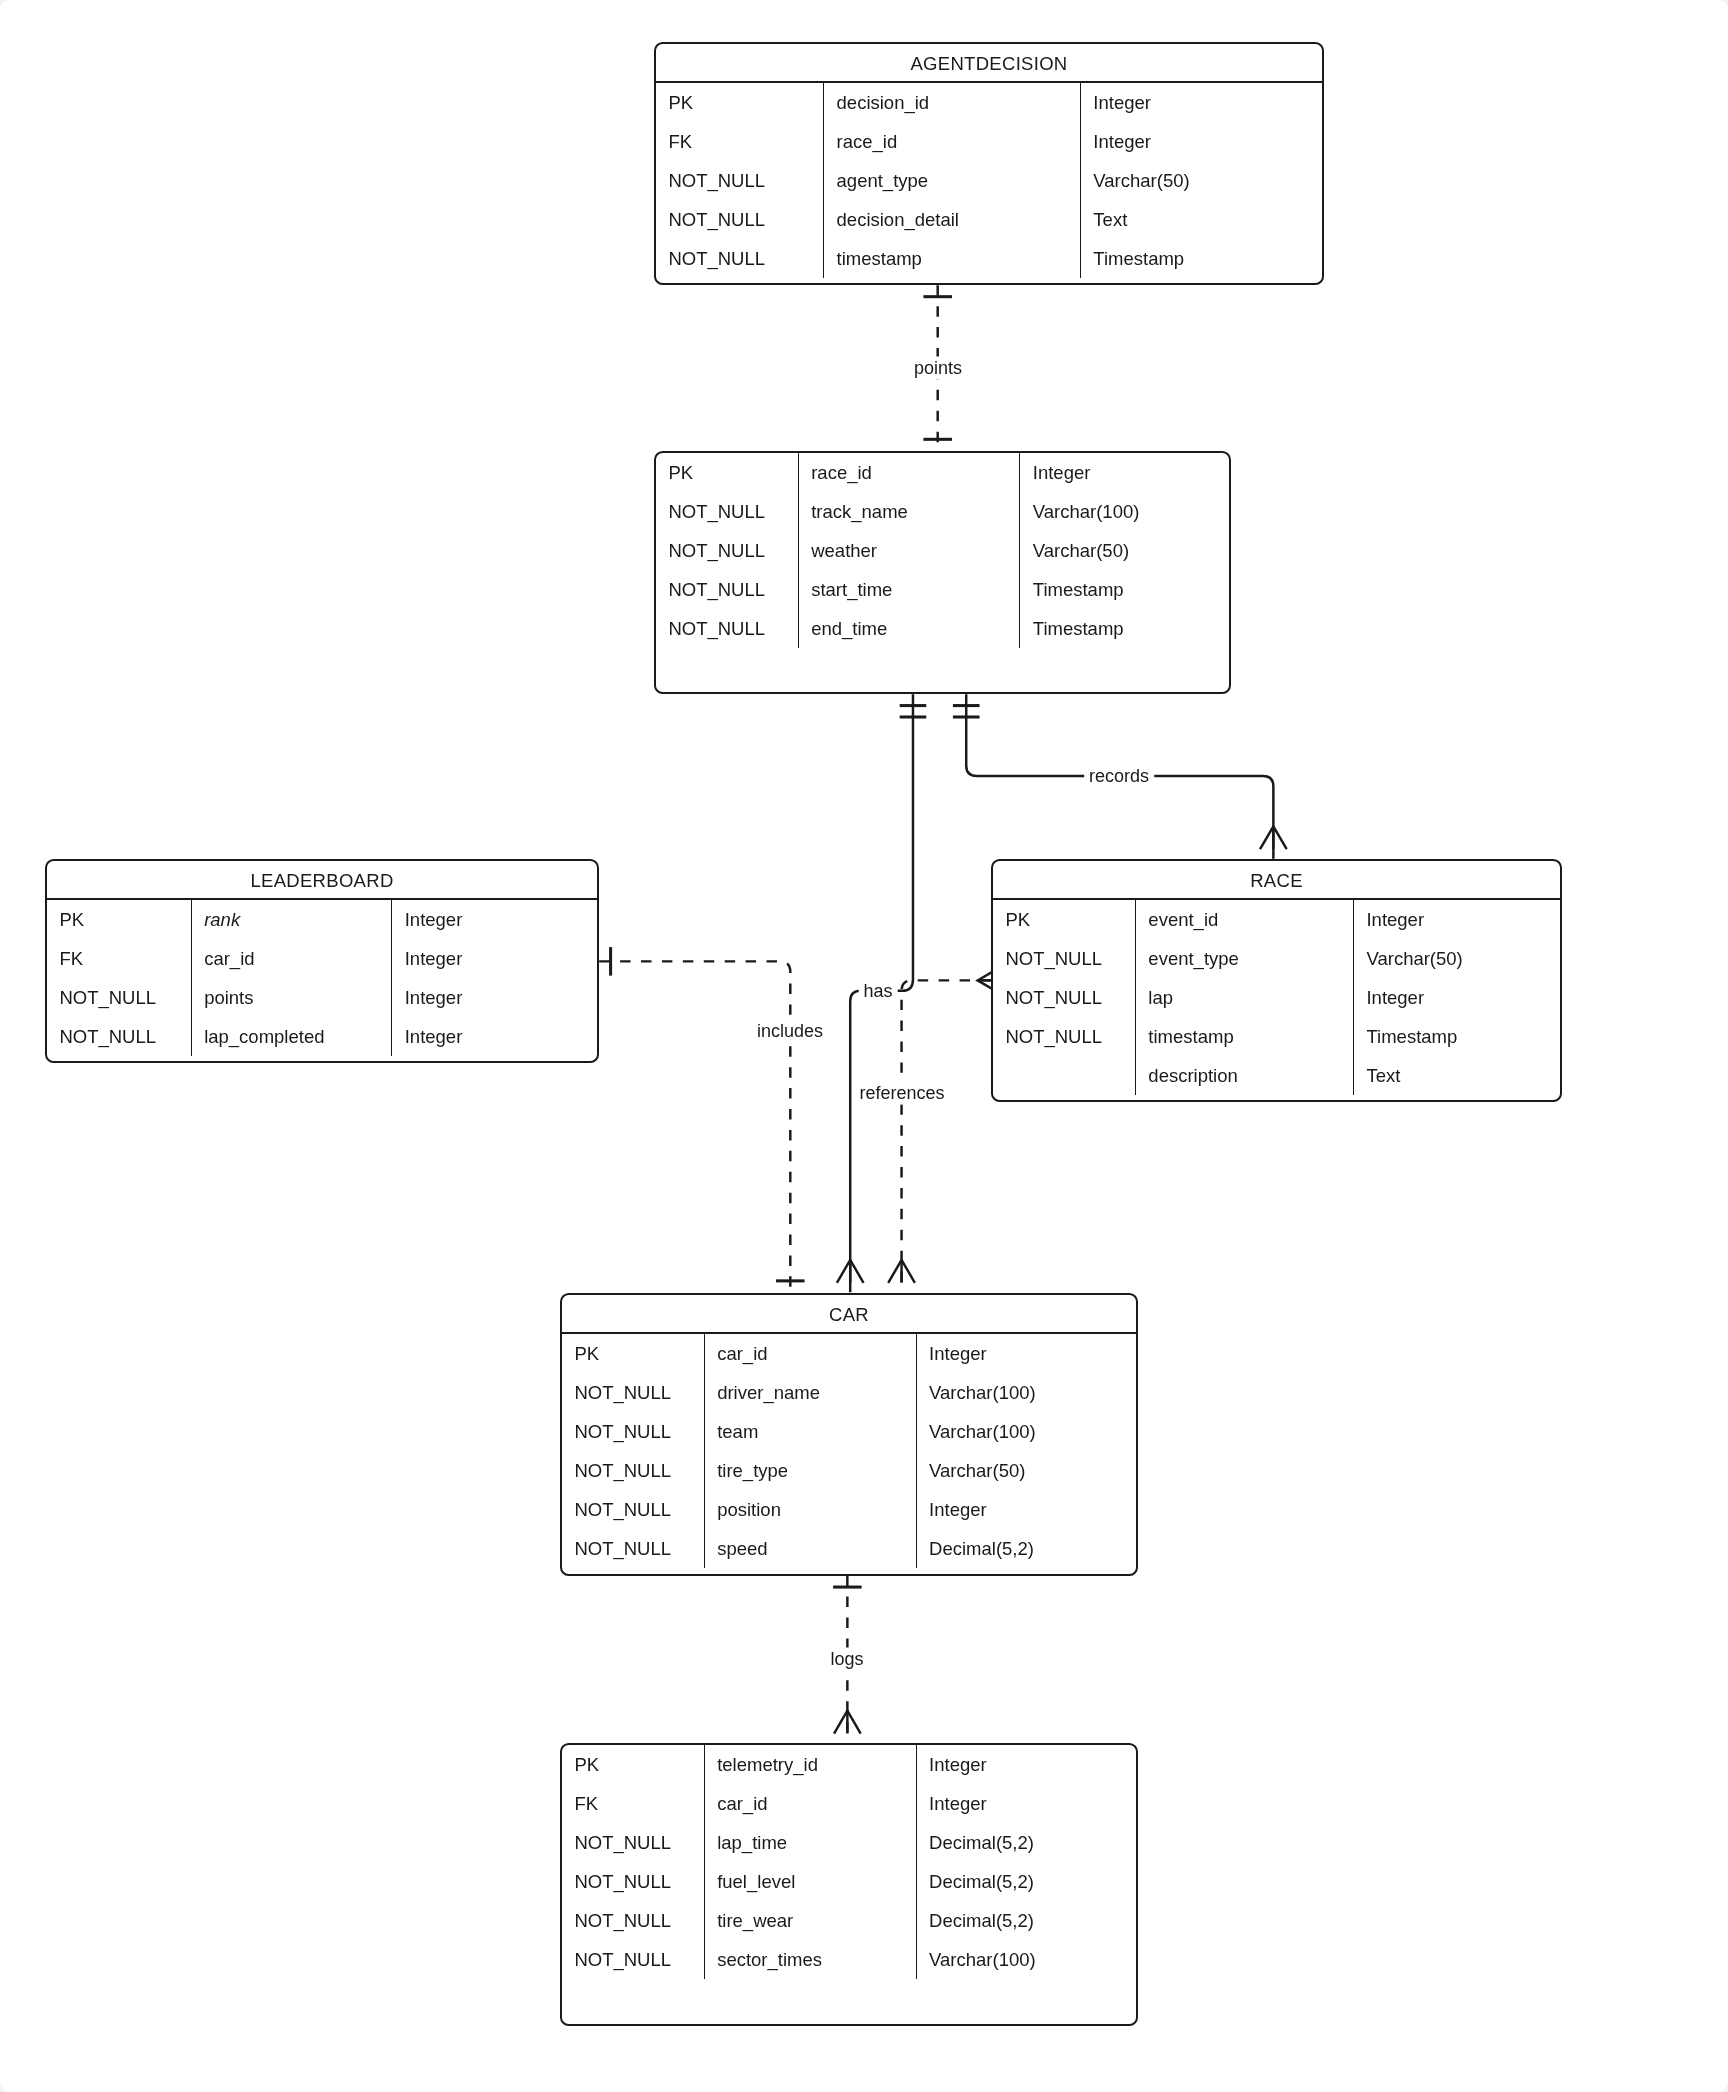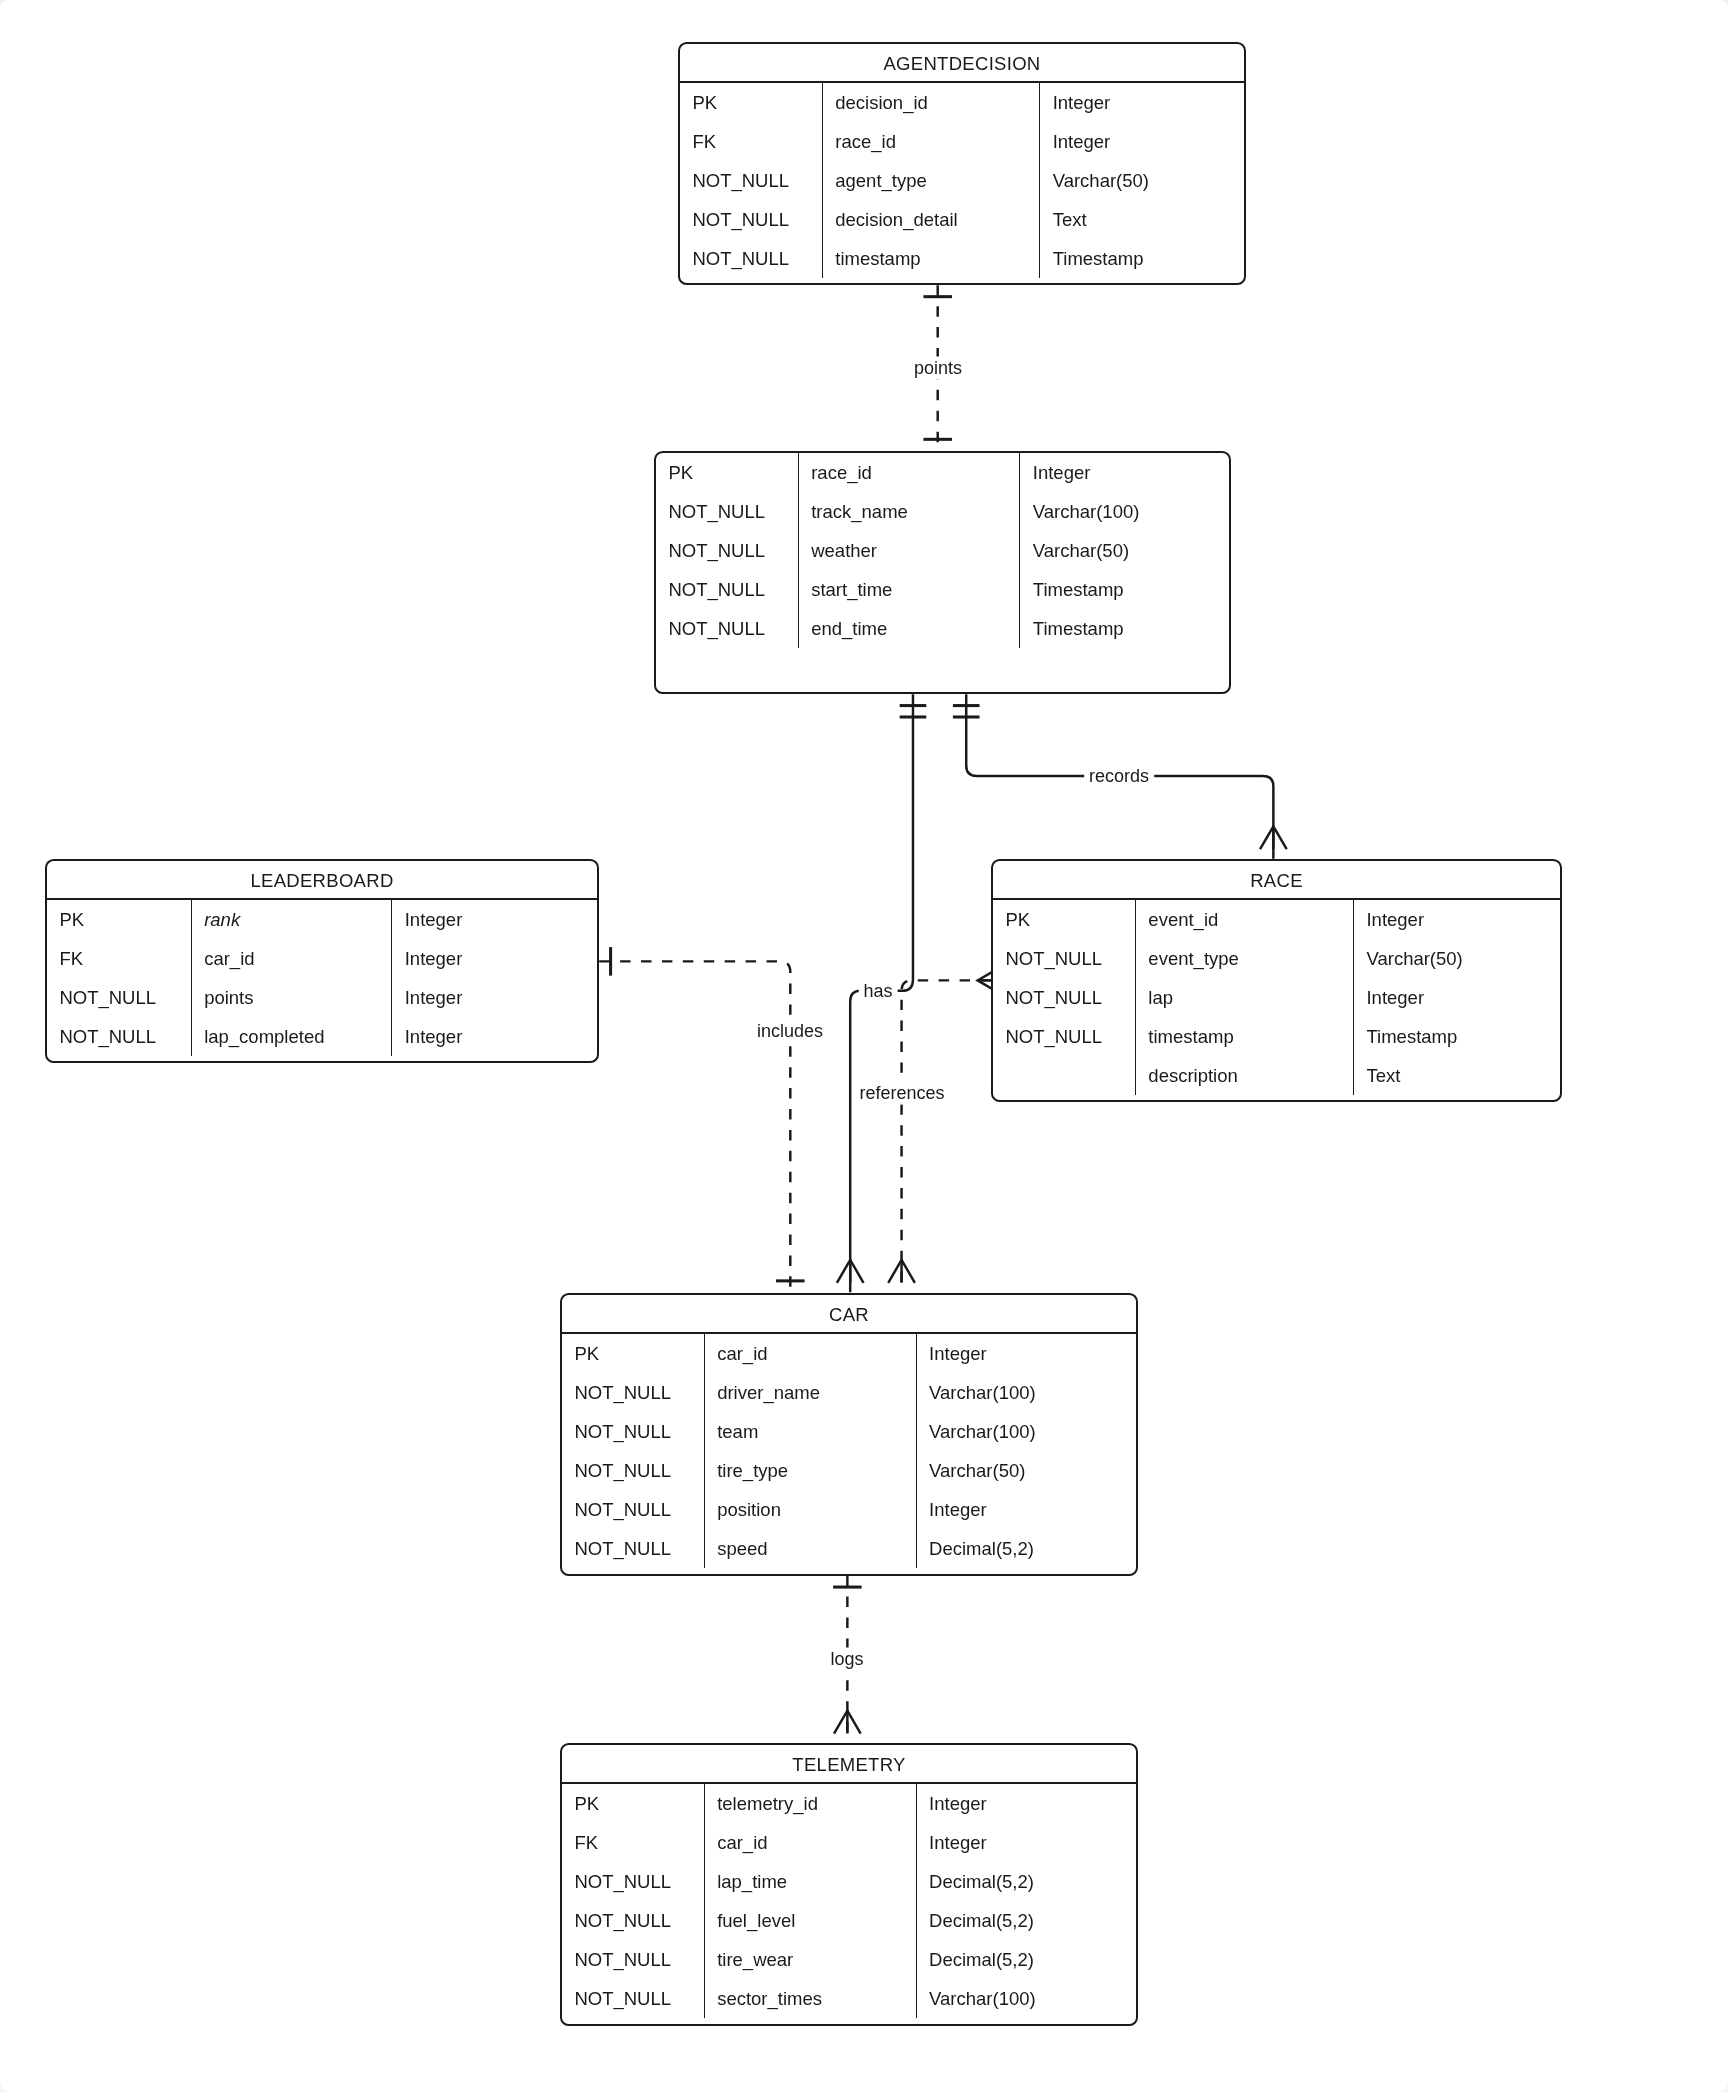--- a/index.html
+++ b/index.html
@@ -126,21 +126,21 @@
         <path d="M 891 1657 L 891 1833" stroke-dasharray="11,11"></path>
         <path d="M 876 1669 L 906 1669" stroke-width="3.2"></path>
         <path d="M 877 1823 L 891 1799 L 905 1823" stroke-width="2.6"></path>
         <path d="M 891 1823 L 891 1799" stroke-width="2.6"></path>
       </g>
 
     </g>
   </svg>
 
   <div id="entities">
-      <div class="entity" style="left: 678px; top: 42px; width: 568px; height: 243px;">
+      <div class="entity" style="left: 654px; top: 42px; width: 670px; height: 243px;">
         <div class="entity-title">AGENTDECISION</div>
         <div class="entity-body">
           <div class="attr-row">
             <div class="attr-cell attr-key" style="width: 143px;">PK</div>
             <div class="attr-cell attr-name" style="width: 219px;">decision_id</div>
             <div class="attr-cell attr-type" style="width: 206px;">Integer</div>
           </div>
           <div class="attr-row">
             <div class="attr-cell attr-key" style="width: 143px;">FK</div>
             <div class="attr-cell attr-name" style="width: 219px;">race_id</div>
@@ -276,21 +276,20 @@
             <div class="attr-cell attr-type" style="width: 222px;">Integer</div>
           </div>
           <div class="attr-row">
             <div class="attr-cell attr-key" style="width: 143px;">NOT_NULL</div>
             <div class="attr-cell attr-name" style="width: 214px;">speed</div>
             <div class="attr-cell attr-type" style="width: 222px;">Decimal(5,2)</div>
           </div>
         </div>
       </div>
       <div class="entity" style="left: 560px; top: 1743px; width: 578px; height: 283px;">
-        <div class="entity-title">TELEMETRY</div>
         <div class="entity-body">
           <div class="attr-row">
             <div class="attr-cell attr-key" style="width: 143px;">PK</div>
             <div class="attr-cell attr-name" style="width: 214px;">telemetry_id</div>
             <div class="attr-cell attr-type" style="width: 222px;">Integer</div>
           </div>
           <div class="attr-row">
             <div class="attr-cell attr-key" style="width: 143px;">FK</div>
             <div class="attr-cell attr-name" style="width: 214px;">car_id</div>
             <div class="attr-cell attr-type" style="width: 222px;">Integer</div>

